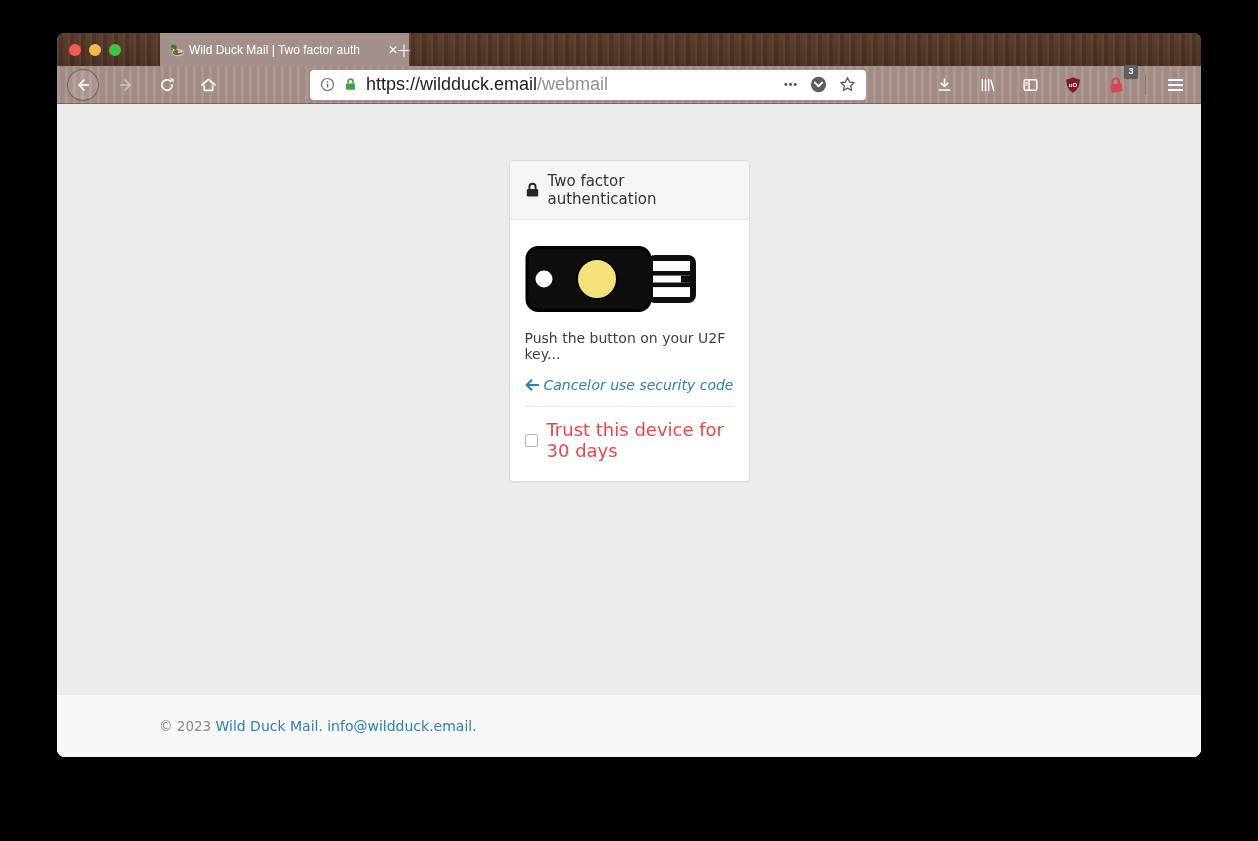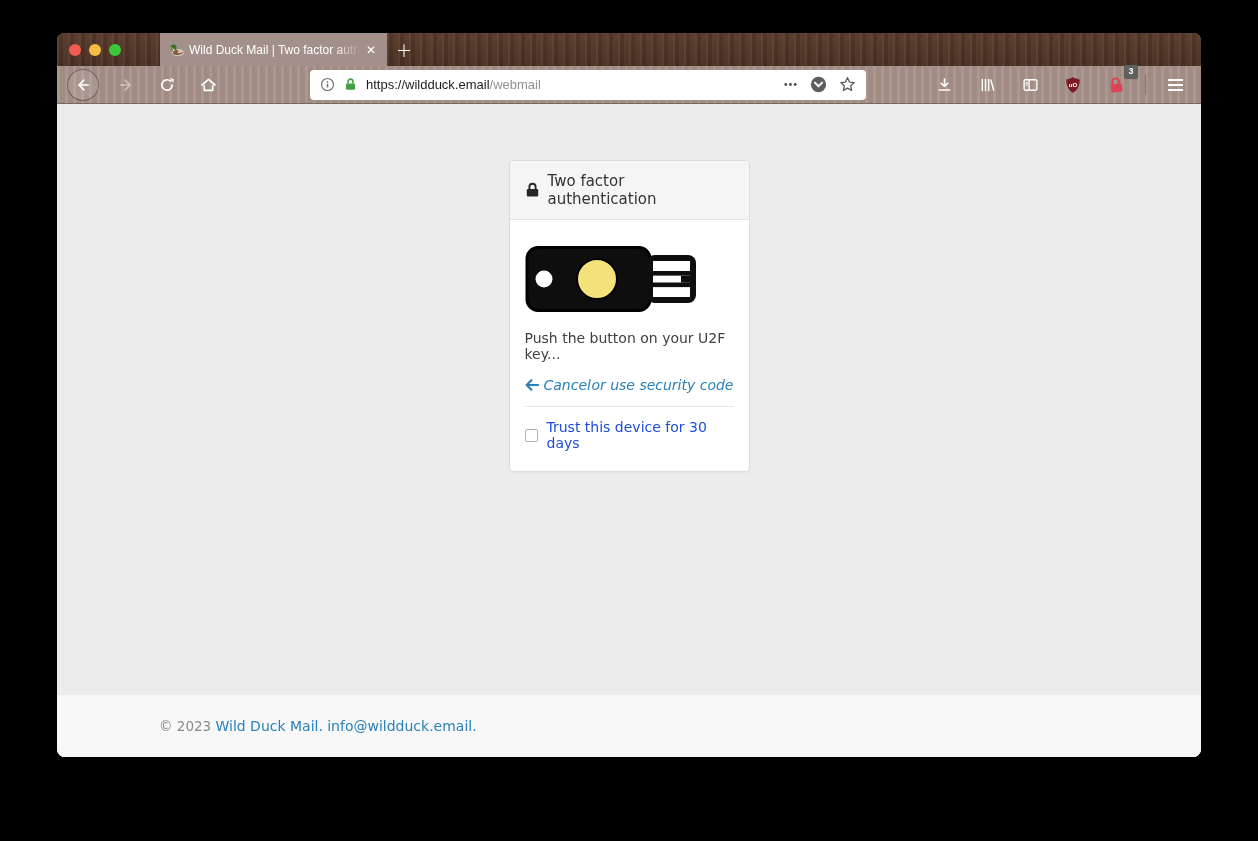--- a/index.html
+++ b/index.html
@@ -15,21 +15,21 @@
               background:#4f3527;
               background-image:
                 repeating-linear-gradient(90deg, rgba(255,255,255,.06) 0 2px,
                   rgba(0,0,0,.08) 2px 6px, rgba(255,255,255,.02) 6px 11px),
                 linear-gradient(180deg,#593b2b,#4a3124); }
   .traffic { position:absolute; left:12px; top:0; height:33px; display:flex;
              align-items:center; gap:8px; }
   .tl { width:12px; height:12px; border-radius:50%; }
   .tl.red { background:#f25b51; } .tl.yellow { background:#f5bd45; } .tl.green { background:#3ec63c; }
 
-  .tab { position:absolute; left:103px; top:0; width:227px; height:33px;
+  .tab { position:absolute; left:103px; top:0; width:249px; height:33px;
          background:#a3908a; display:flex; align-items:center; padding:8px 9px;
          color:#fff; font-family:"Liberation Sans", sans-serif; font-size:12px; }
   .tab-title { flex:1; white-space:nowrap; overflow:hidden; position:relative; margin:0 4px; }
   .tab-title::after { content:""; position:absolute; right:0; top:0; bottom:0; width:26px;
          background:linear-gradient(to right, rgba(163,144,138,0), #a3908a); }
   .tab-close { color:#fff; font-size:12px; line-height:1; cursor:default; padding:2px; }
   .new-tab { position:absolute; left:332px; top:0; width:30px; height:33px;
              color:#fff; font-size:19px; font-weight:300; display:flex;
              align-items:center; justify-content:center; }
 
@@ -42,21 +42,21 @@
              border-bottom:1px solid rgba(0,0,0,.28); }
   .navgrp { display:flex; align-items:center; gap:13px; }
   .tb-btn { width:28px; height:28px; display:flex; align-items:center; justify-content:center; }
   .back-circle { width:32px; height:32px; border-radius:50%;
                  background:rgba(255,255,255,.10); border:1px solid rgba(40,25,20,.45);
                  display:flex; align-items:center; justify-content:center; }
   .disabled { opacity:.45; }
 
   .urlbar { flex:1; height:30px; margin:0 64px 0 88px; background:#fff; border-radius:4px;
             display:flex; align-items:center; padding:0 10px; gap:8px;
-            font-family:"Liberation Sans", sans-serif; font-size:13px; }
+            font-family:"Liberation Sans", sans-serif; font-size:18px; }
   .url-text { flex:1; white-space:nowrap; overflow:hidden; color:#1c1c1e; }
   .url-path { color:#919191; }
   .urlbar-actions { display:flex; align-items:center; gap:12px; }
 
   .rightgrp { display:flex; align-items:center; gap:15px; }
   .ext-wrap { position:relative; }
   .badge { position:absolute; top:-6px; right:-8px; min-width:14px; height:13px;
            background:#5f5f5f; color:#fff; font:bold 9px/13px "Liberation Sans", sans-serif;
            text-align:center; border-radius:2px; padding:0 2px; box-shadow:0 1px 1px rgba(0,0,0,.4); }
   .vsep { width:1px; height:20px; background:rgba(0,0,0,.22); }
@@ -75,21 +75,21 @@
   .card-body { padding:13px 15px 20px; }
   .keyimg { margin-top:11px; display:block; }
   .status { margin-top:16px; font-size:14px; color:#3f3f3f; }
   .links-row { margin-top:15px; display:flex; justify-content:space-between;font-style:italic; }
   .link { color:#2a80b9; font-size:14px; text-decoration:none; cursor:pointer; }
   .cancel-link { display:flex; align-items:center; gap:5px; }
   .card hr { border:none; border-top:1px solid #e7e7e7; margin:13px 0 12px; }
   .trust-row { display:flex; align-items:center; gap:9px; }
   .checkbox { width:13px; height:13px; background:#fff; border:1px solid #b1b1b1;
               border-radius:2px; flex:0 0 13px; }
-  .trust-label { font-size:14px; color:#1d4ed8; }
+  .trust-label { font-size:18px; color:#ef4444; }
 
   .page-footer { flex:0 0 62px; background:#f8f8f8; }
   .footer-inner { width:970px; margin:0 auto; padding:23px 15px 0; font-size:13.5px; }
   .muted { color:#8a8a8a; }
   .footer-inner .link { font-size:14px; }
 
   svg { display:block; }
 </style>
 </head>
 <body>

